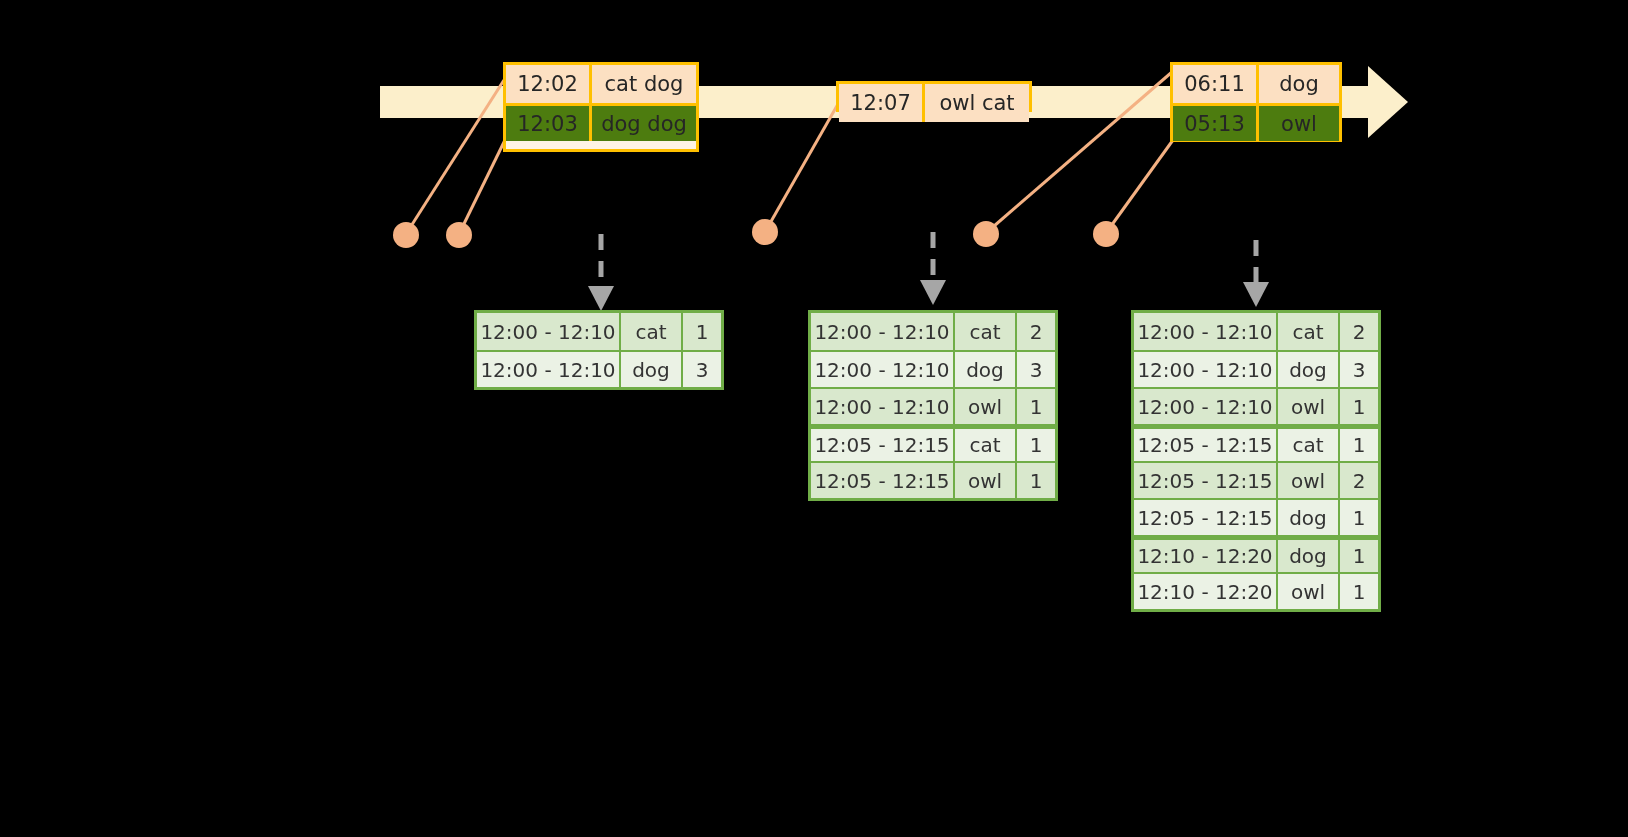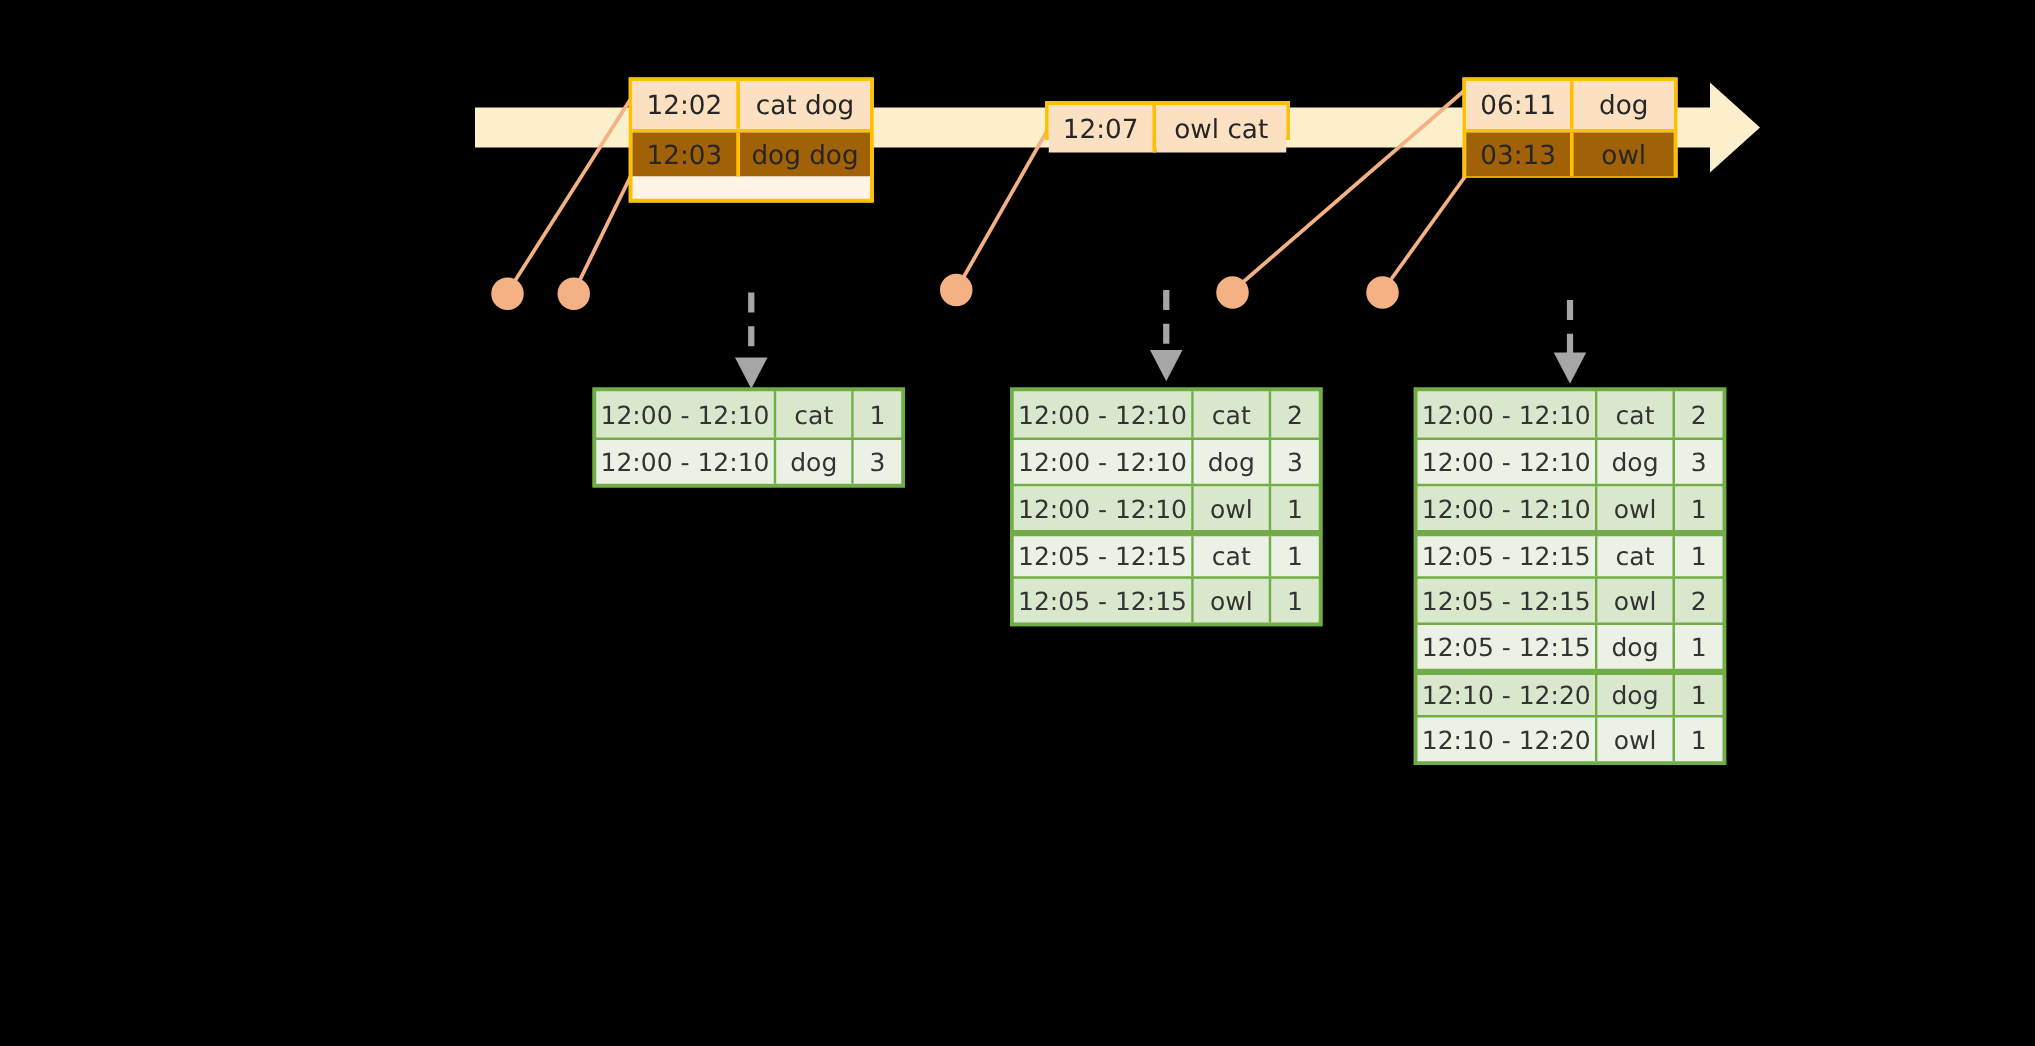--- a/index.html
+++ b/index.html
@@ -7,21 +7,21 @@
        font-family:"DejaVu Sans","Liberation Sans",sans-serif;}
   #stage{position:absolute;left:0;top:0;width:1628px;height:837px;}
   svg.layer{position:absolute;left:0;top:0;width:1628px;height:837px;pointer-events:none;}
 
   
   .evt-box{position:absolute;border:3px solid #FFC000;background:#FFF4E6;
            box-sizing:border-box;}
   .evt-row{display:flex;height:38px;box-sizing:border-box;}
   .evt-row + .evt-row{border-top:3px solid #FFC000;}
   .evt-row.shade .cell{background:#FCE0C2;}
-  .evt-row.plain .cell{background:#a16207;}
+  .evt-row.plain .cell{background:#4d7c0f;}
   .cell{display:flex;align-items:center;justify-content:center;
         font-size:21px;color:#262626;box-sizing:border-box;white-space:nowrap;}
   .cell.time{width:86px;border-right:3px solid #FFC000;}
   .cell.val{flex:1;}
 
   
   .tbl{position:absolute;border:3px solid #70AD47;box-sizing:border-box;
        background:#70AD47;}
   .trow{display:flex;height:37px;box-sizing:border-box;}
   .trow + .trow{border-top:2px solid #70AD47;}
@@ -66,21 +66,21 @@
       <line x1="933" y1="232" x2="933" y2="283"></line>
       <line x1="1256" y1="240" x2="1256" y2="285"></line>
     </g>
     <g fill="#A6A6A6">
       <polygon points="588,286 614,286 601,311"></polygon>
       <polygon points="920,280 946,280 933,305"></polygon>
       <polygon points="1243,282 1269,282 1256,307"></polygon>
     </g>
   </svg>
 
-  <div class="evt-box" style="left:503px;top:62px;width:196px;height:100px;">
+  <div class="evt-box" style="left:503px;top:62px;width:196px;height:90px;">
     <div class="evt-row shade">
       <div class="cell time">12:02</div>
       <div class="cell val">cat dog</div>
     </div>
     <div class="evt-row plain">
       <div class="cell time">12:03</div>
       <div class="cell val">dog dog</div>
     </div>
   </div>
 
@@ -90,21 +90,21 @@
       <div class="cell val">owl cat</div>
     </div>
   </div>
 
   <div class="evt-box" style="left:1170px;top:62px;width:172px;height:80px;">
     <div class="evt-row shade">
       <div class="cell time">06:11</div>
       <div class="cell val">dog</div>
     </div>
     <div class="evt-row plain">
-      <div class="cell time">03:13</div>
+      <div class="cell time">05:13</div>
       <div class="cell val">owl</div>
     </div>
   </div>
 
   <div class="tbl" style="left:474px;top:310px;width:250px;">
     <div class="trow g1">
       <div class="tc win" style="width:144px">12:00 - 12:10</div>
       <div class="tc word" style="width:62px">cat</div>
       <div class="tc" style="flex:1">1</div>
     </div>

